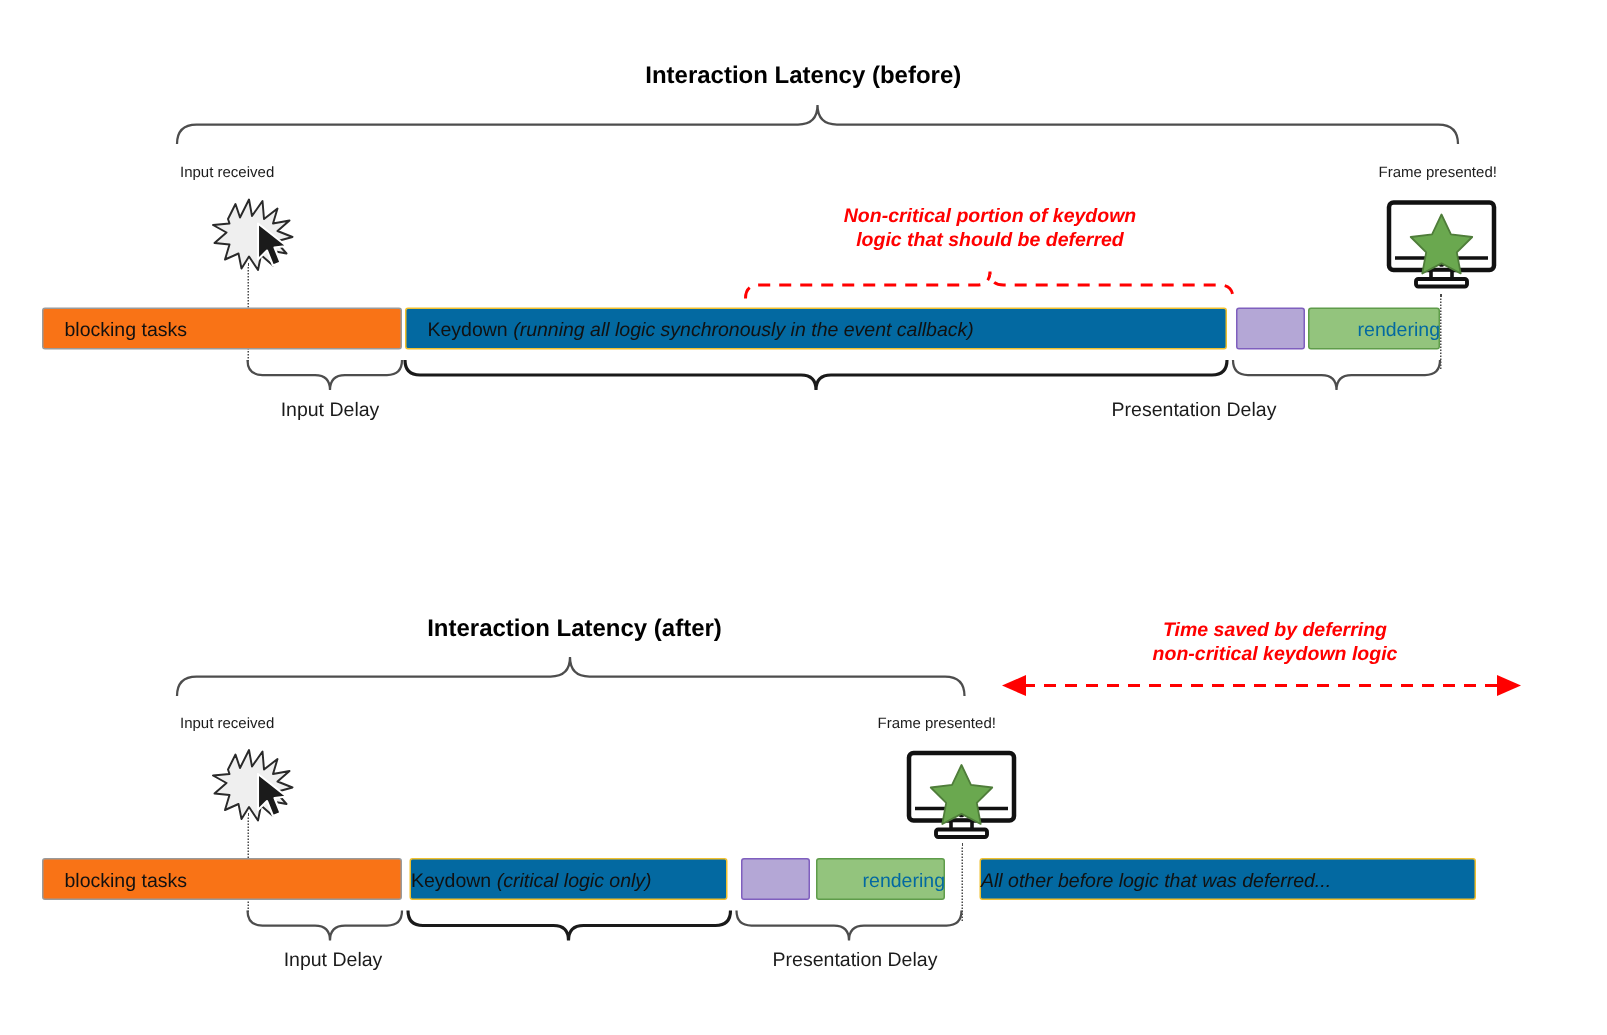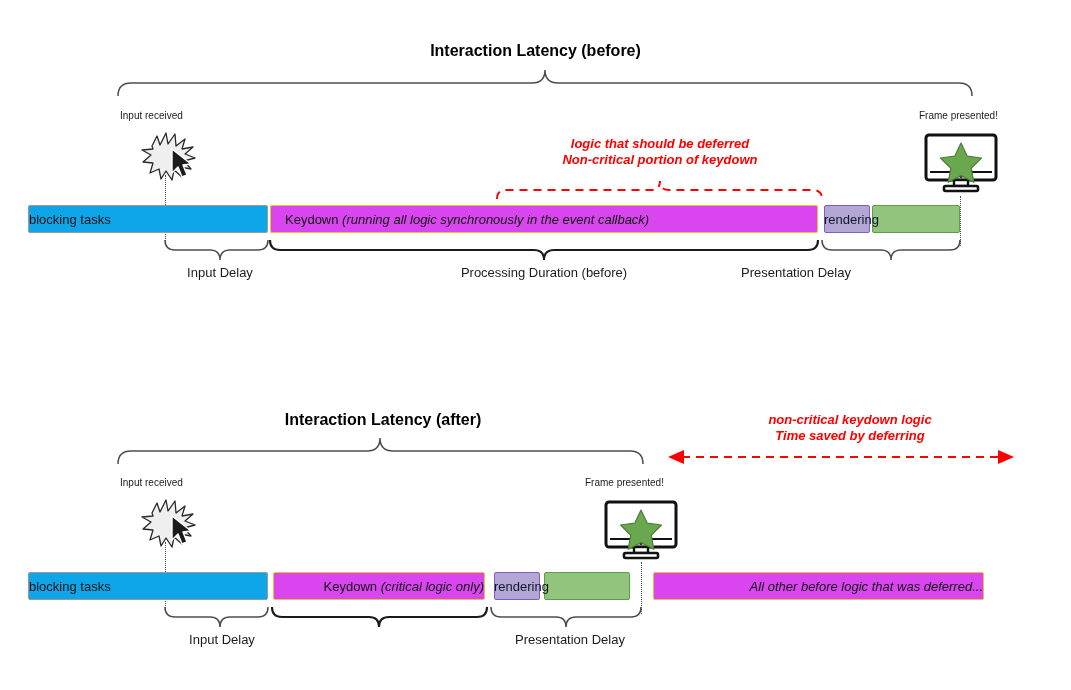--- a/index.html
+++ b/index.html
@@ -51,43 +51,44 @@
     position: absolute;
     height: 28px;
     border-radius: 2px;
     display: flex;
     align-items: center;
     font-size: 13px;
     line-height: 1;
     overflow: visible;
   }
   .bar-blocking {
-    background: #0ea5e9;
+    background: #f97316;
     border: 1.4px solid #9a9a9a;
+    padding-left: 14px;
   }
   .bar-yellow {
-    background: #d946ef;
+    background: #0369a1;
     border: 1.4px solid #f0c02e;
     padding-left: 14px;
   }
-  .bar-yellow.centered { padding-left: 0; justify-content: flex-end; }
+  .bar-yellow.centered { padding-left: 0; justify-content: flex-start; }
   .bar-purple {
     background: #b4a7d6;
     border: 1.4px solid #7f5fbe;
   }
   .bar-green {
     background: #93c47d;
     border: 1.4px solid #5f9c4a;
   }
   .bar-label-over {
     position: absolute;
     font-size: 13px;
-    color: #0f172a;
-    white-space: nowrap;
-    text-align: left;
+    color: #0369a1;
+    white-space: nowrap;
+    text-align: right;
     z-index: 5;
   }
   .it { font-style: italic; }
 
   
   .dotline {
     position: absolute;
     width: 0;
     border-left: 1.6px dotted #4a4a4a;
   }
@@ -112,22 +113,22 @@
 
 <div id="stage">
 
   <div class="abs diagram-title" style="left:0; top:42px; width:1071px;">Interaction Latency (before)</div>
 
   <div class="abs caption" style="left:120px; top:110px;">Input received</div>
 
   <div class="abs caption" style="left:919px; top:110px;">Frame presented!</div>
 
   <div class="abs red-note" style="left:500px; top:136px; width:320px;">
+    <div>Non-critical portion of keydown</div>
     <div>logic that should be deferred</div>
-    <div>Non-critical portion of keydown</div>
   </div>
 
   <div class="icon-wrap" style="left:140px; top:128px; width:62px; height:56px;">
     <svg width="62" height="56" viewBox="0 0 62 56">
       <polygon points="12,18 17,8 20,17 26,5 28,16 35,6 36,18 45,11 42,21 53,19 45,26 55,30 44,33 51,41 40,39 42,49 34,42 32,52 26,43 21,51 19,41 10,45 13,35 3,34 11,27 2,22 13,21" fill="#efefef" stroke="#2a2a2a" stroke-width="1.3" stroke-linejoin="round"></polygon>
     </svg>
     <svg width="26" height="32" viewBox="0 0 26 32" style="position:absolute; left:30px; top:20px;">
       <polygon points="2,1 2,25 8,19 12,29 17,27 13,17 21,16" fill="#1b1b1b" stroke="#ffffff" stroke-width="1.4" stroke-linejoin="round"></polygon>
     </svg>
   </div>
@@ -155,32 +156,31 @@
     <span><span>Keydown </span><span class="it">(running all logic synchronously in the event callback)</span></span>
   </div>
 
   <div class="bar bar-purple" style="left:824px; top:205px; width:46px;"></div>
 
   <div class="bar bar-green" style="left:872px; top:205px; width:88px;"></div>
 
   <div class="bar-label-over" style="left:824px; top:212px; width:136px;">rendering</div>
 
   <div class="abs brace-label" style="left:155px; top:265px; width:130px;">Input Delay</div>
-  <div class="abs brace-label" style="left:424px; top:265px; width:240px;">Processing Duration (before)</div>
   <div class="abs brace-label" style="left:716px; top:265px; width:160px;">Presentation Delay</div>
 
   <div class="abs diagram-title" style="left:0; top:411px; width:766px;">Interaction Latency (after)</div>
 
   <div class="abs caption" style="left:120px; top:477px;">Input received</div>
 
   <div class="abs caption" style="left:585px; top:477px;">Frame presented!</div>
 
   <div class="abs red-note" style="left:690px; top:412px; width:320px;">
+    <div>Time saved by deferring</div>
     <div>non-critical keydown logic</div>
-    <div>Time saved by deferring</div>
   </div>
 
   <div class="icon-wrap" style="left:140px; top:495px; width:62px; height:56px;">
     <svg width="62" height="56" viewBox="0 0 62 56">
       <polygon points="12,18 17,8 20,17 26,5 28,16 35,6 36,18 45,11 42,21 53,19 45,26 55,30 44,33 51,41 40,39 42,49 34,42 32,52 26,43 21,51 19,41 10,45 13,35 3,34 11,27 2,22 13,21" fill="#efefef" stroke="#2a2a2a" stroke-width="1.3" stroke-linejoin="round"></polygon>
     </svg>
     <svg width="26" height="32" viewBox="0 0 26 32" style="position:absolute; left:30px; top:20px;">
       <polygon points="2,1 2,25 8,19 12,29 17,27 13,17 21,16" fill="#1b1b1b" stroke="#ffffff" stroke-width="1.4" stroke-linejoin="round"></polygon>
     </svg>
   </div>

